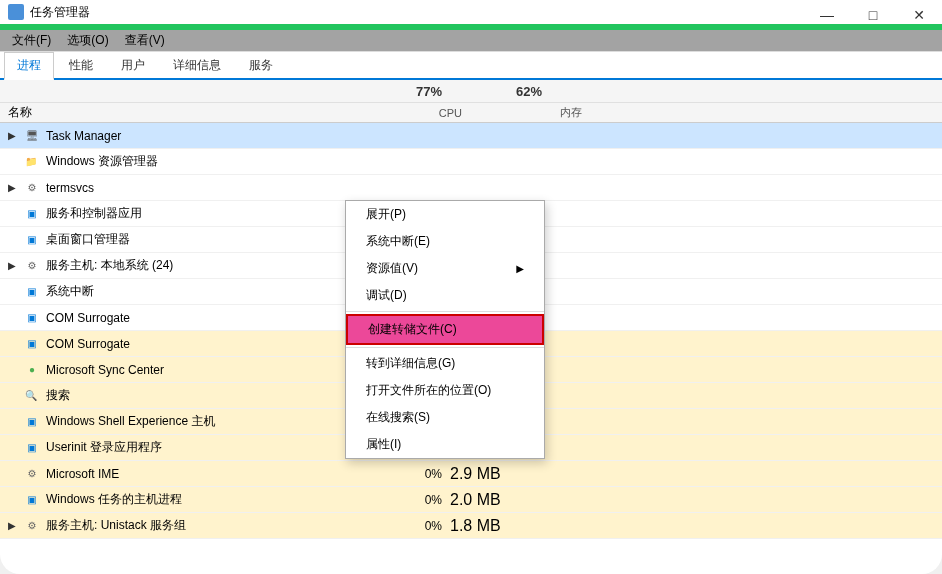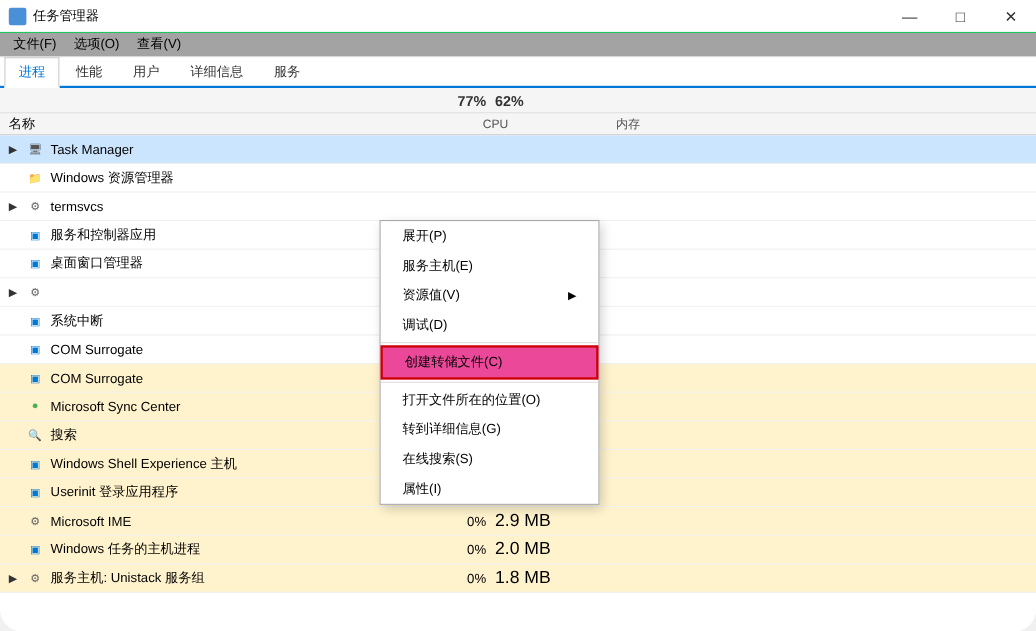--- a/index.html
+++ b/index.html
@@ -12,21 +12,21 @@
       overflow: hidden;
     }
 
     
     .title-bar {
       background: #fff;
       height: 30px;
       display: flex;
       align-items: center;
       padding: 0 8px;
-      border-bottom: 1px solid #22c55e;
+      border-bottom: 6px solid #22c55e;
       position: relative;
     }
     .title-bar-icon {
       width: 16px;
       height: 16px;
       margin-right: 6px;
       background: #4a90d9;
       border-radius: 2px;
       display: inline-block;
     }
@@ -136,21 +136,21 @@
     .h-name { width: 360px; padding-left: 8px; }
     .h-cpu {
       width: 90px;
       text-align: right;
       padding-right: 8px;
       font-weight: bold;
       font-size: 13px;
     }
     .h-mem {
       width: 100px;
-      text-align: left;
+      text-align: right;
       padding-right: 8px;
       font-weight: bold;
       font-size: 13px;
     }
     .h-cpu-label {
       width: 90px;
       text-align: right;
       padding-right: 8px;
       font-size: 11px;
       color: #555;
@@ -368,20 +368,21 @@
         </div>
         <div class="cell-cpu cpu-high"></div>
         <div class="cell-mem mem-high"></div>
         <div class="cell-rest"></div>
       </div>
 
       <div class="row">
         <div class="cell-name">
           <span class="expand-btn">▶</span>
           <span class="proc-icon icon-gear">⚙</span>
+          <span>服务主机: 本地系统 (24)</span>
         </div>
         <div class="cell-cpu cpu-high"></div>
         <div class="cell-mem mem-high"></div>
         <div class="cell-rest"></div>
       </div>
 
       <div class="row">
         <div class="cell-name">
           <span class="indent"></span>
           <span class="proc-icon" style="color:#0078d7">▣</span>
@@ -492,39 +493,39 @@
       </div>
 
     </div>
   </div>
 
   <div class="context-menu">
     <div class="ctx-item">
       <span>展开(P)</span>
     </div>
     <div class="ctx-item">
-      <span>服务主机(E)</span>
+      <span>系统中断(E)</span>
     </div>
     <div class="ctx-item">
       <span>资源值(V)</span>
       <span class="ctx-arrow">▶</span>
     </div>
     <div class="ctx-item">
       <span>调试(D)</span>
     </div>
     <div class="ctx-separator"></div>
     <div class="ctx-item highlighted-item" style="border: 2px solid #cc0000;">
       <span>创建转储文件(C)</span>
     </div>
     <div class="ctx-separator"></div>
     <div class="ctx-item">
+      <span>转到详细信息(G)</span>
+    </div>
+    <div class="ctx-item">
       <span>打开文件所在的位置(O)</span>
-    </div>
-    <div class="ctx-item">
-      <span>转到详细信息(G)</span>
     </div>
     <div class="ctx-item">
       <span>在线搜索(S)</span>
     </div>
     <div class="ctx-item">
       <span>属性(I)</span>
     </div>
   </div>
 </div>
 

